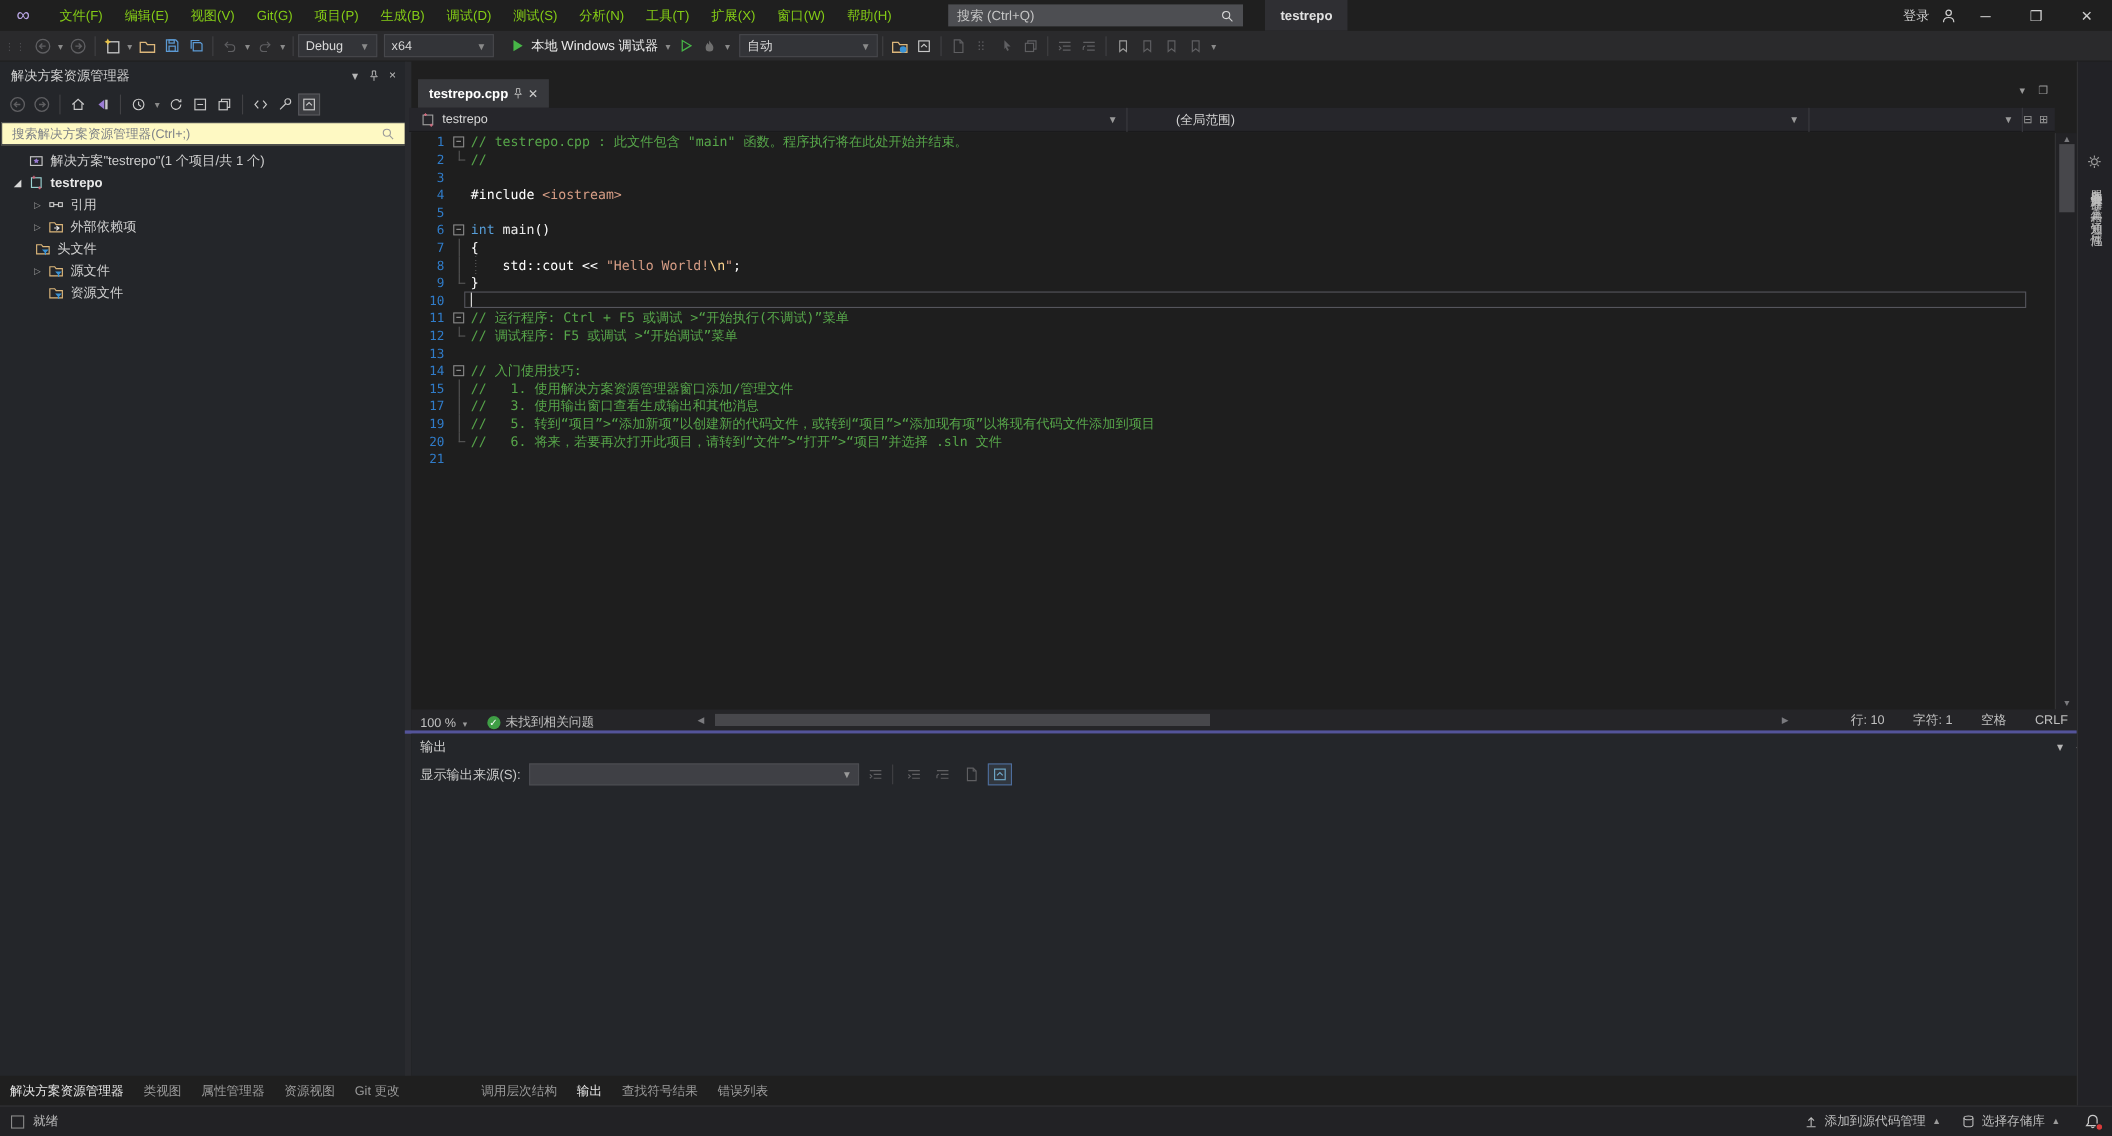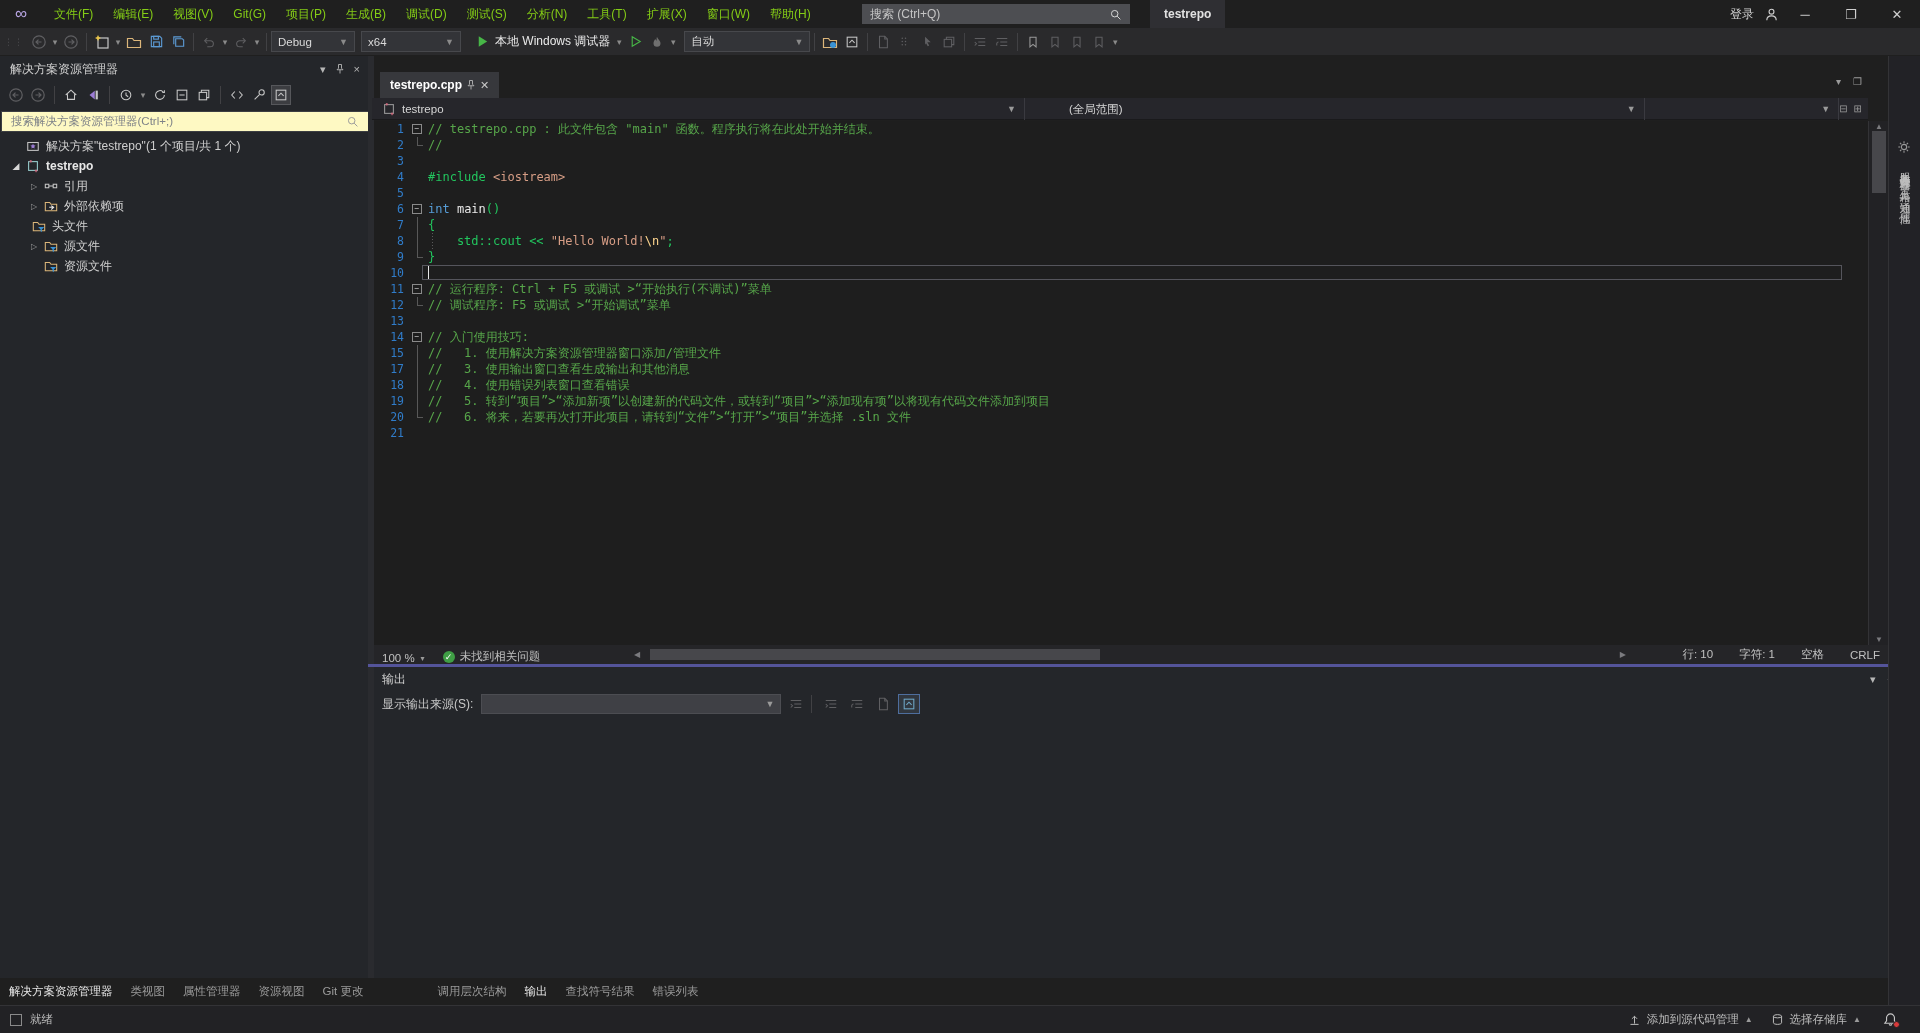--- a/index.html
+++ b/index.html
@@ -80,21 +80,21 @@
     color:#c8c8c8; font-size:8px; line-height:8px; text-align:center; background:#1e1e1e; }
   .fline { position:absolute; left:11px; top:0; width:1px; height:16px; background:#585858; }
   .fend  { position:absolute; left:11px; top:0; width:1px; height:9px; background:#585858; }
   .fend2 { position:absolute; left:11px; top:8px; width:6px; height:1px; background:#585858; }
   .ctext { white-space:pre; }
   .cur-line { position:absolute; left:48px; right:26px; top:0; height:15px; border:1px solid #55555c; }
   .caret { position:absolute; left:54px; top:1px; width:1px; height:13px; background:#e8e8e8; }
   .guide { position:absolute; left:58px; top:0; width:1px; height:16px;
     background:repeating-linear-gradient(#5a5a5a 0 1px, transparent 1px 3px); }
   .tk-c { color:#57a64a; } .tk-k { color:#569cd6; } .tk-s { color:#d69d85; }
-  .tk-e { color:#ffd68f; } .tk-p { color:#22c55e; } .tk-f { color:#e8e8e8; }
+  .tk-e { color:#ffd68f; } .tk-p { color:#ffffff; } .tk-f { color:#e8e8e8; }
 
   #vscroll { position:absolute; left:1868px; top:121px; width:20px; height:524px; background:#222225;
     border-left:1px solid #333336; }
   #vthumb { position:absolute; left:3px; top:10px; width:14px; height:62px; background:#47474b; }
   .sarrow { position:absolute; left:0; width:20px; text-align:center; color:#7a7a7e; font-size:8px; }
 
   
   #ed-status { position:absolute; left:374px; top:645px; width:1514px; height:19px; background:#252528;
     display:flex; align-items:flex-end; font-size:11.5px; color:#c0c0c0; }
   #zoom-combo { display:flex; align-items:center; gap:6px; padding:0 8px; }
@@ -121,21 +121,21 @@
   #bottom-tabs { position:absolute; left:0; top:980px; width:1920px; height:22px; display:flex;
     font-size:11.5px; }
   .btab { padding:0 9px; display:flex; align-items:center; color:#9b9b9b; }
   .btab.active { color:#e6e6e6; }
   #panel-tabs { margin-left:56px; display:flex; }
 
   
   #statusbar { position:absolute; left:0; top:1005px; width:1920px; height:28px; background:#222225;
     border-top:1px solid #333336; display:flex; align-items:center; font-size:11.5px; color:#bdbdbd; }
   #ready-ic { width:12px; height:12px; border:1px solid #8a8a8a; margin:0 8px 0 10px; }
-  #sb-right { margin-left:auto; display:flex; align-items:center; gap:6px; padding-right:22px; }
+  #sb-right { margin-left:auto; display:flex; align-items:center; gap:6px; padding-right:10px; }
   .sb-item { display:flex; align-items:center; gap:6px; padding:0 6px; }
   .caret-up { font-size:8px; color:#9a9a9a; }
   #bell-wrap { position:relative; margin-left:10px; }
   #bell-dot { position:absolute; right:-2px; bottom:-1px; width:7px; height:7px; border-radius:50%;
     background:#d83b3b; border:1px solid #222225; }
 
   
   #rstrip { position:absolute; left:1888px; top:56px; width:32px; height:949px; background:#222226;
     border-left:1px solid #333336; }
   #rstrip .gear { margin:84px auto 10px auto; width:16px; }
@@ -236,21 +236,21 @@
     </span>
     <span class="t-dd">▾</span>
     <span class="t-icon">
       <svg width="14" height="14" viewBox="0 0 16 16" fill="none" stroke-width="1.2">
         <path d="M12.5 6.5h-6a3.5 3.5 0 0 0 0 7H10" stroke="#5f5f62"></path>
         <path d="M10 3.5l3 3-3 3" stroke="#5f5f62"></path>
       </svg>
     </span>
     <span class="t-dd">▾</span>
     <span class="t-sep"></span>
-    <div class="combo" style="width: 84px;">
+    <div class="combo" style="width: 72px;">
       <span>Debug</span>
       <span class="cv">▼</span>
     </div>
     <span style="width: 6px;"></span>
     <div class="combo" style="width: 100px;">
       <span>x64</span>
       <span class="cv">▼</span>
     </div>
     <span style="width: 10px;"></span>
     <span class="t-icon">
@@ -665,27 +665,20 @@
       <span class="ctext"><span class="tk-c">//   1. 使用解决方案资源管理器窗口添加/管理文件</span></span>
     </div>
     <div class="crow">
       <span class="lnum">17</span>
       <span class="foldc">
         <span class="fline"></span>
       </span>
       <span class="ctext"><span class="tk-c">//   3. 使用输出窗口查看生成输出和其他消息</span></span>
     </div>
     <div class="crow">
-      <span class="lnum">18</span>
-      <span class="foldc">
-        <span class="fline"></span>
-      </span>
-      <span class="ctext"><span class="tk-c">//   4. 使用错误列表窗口查看错误</span></span>
-    </div>
-    <div class="crow">
       <span class="lnum">19</span>
       <span class="foldc">
         <span class="fline"></span>
       </span>
       <span class="ctext"><span class="tk-c">//   5. 转到“项目”&gt;“添加新项”以创建新的代码文件，或转到“项目”&gt;“添加现有项”以将现有代码文件添加到项目</span></span>
     </div>
     <div class="crow">
       <span class="lnum">20</span>
       <span class="foldc">
         <span class="fend"></span>

